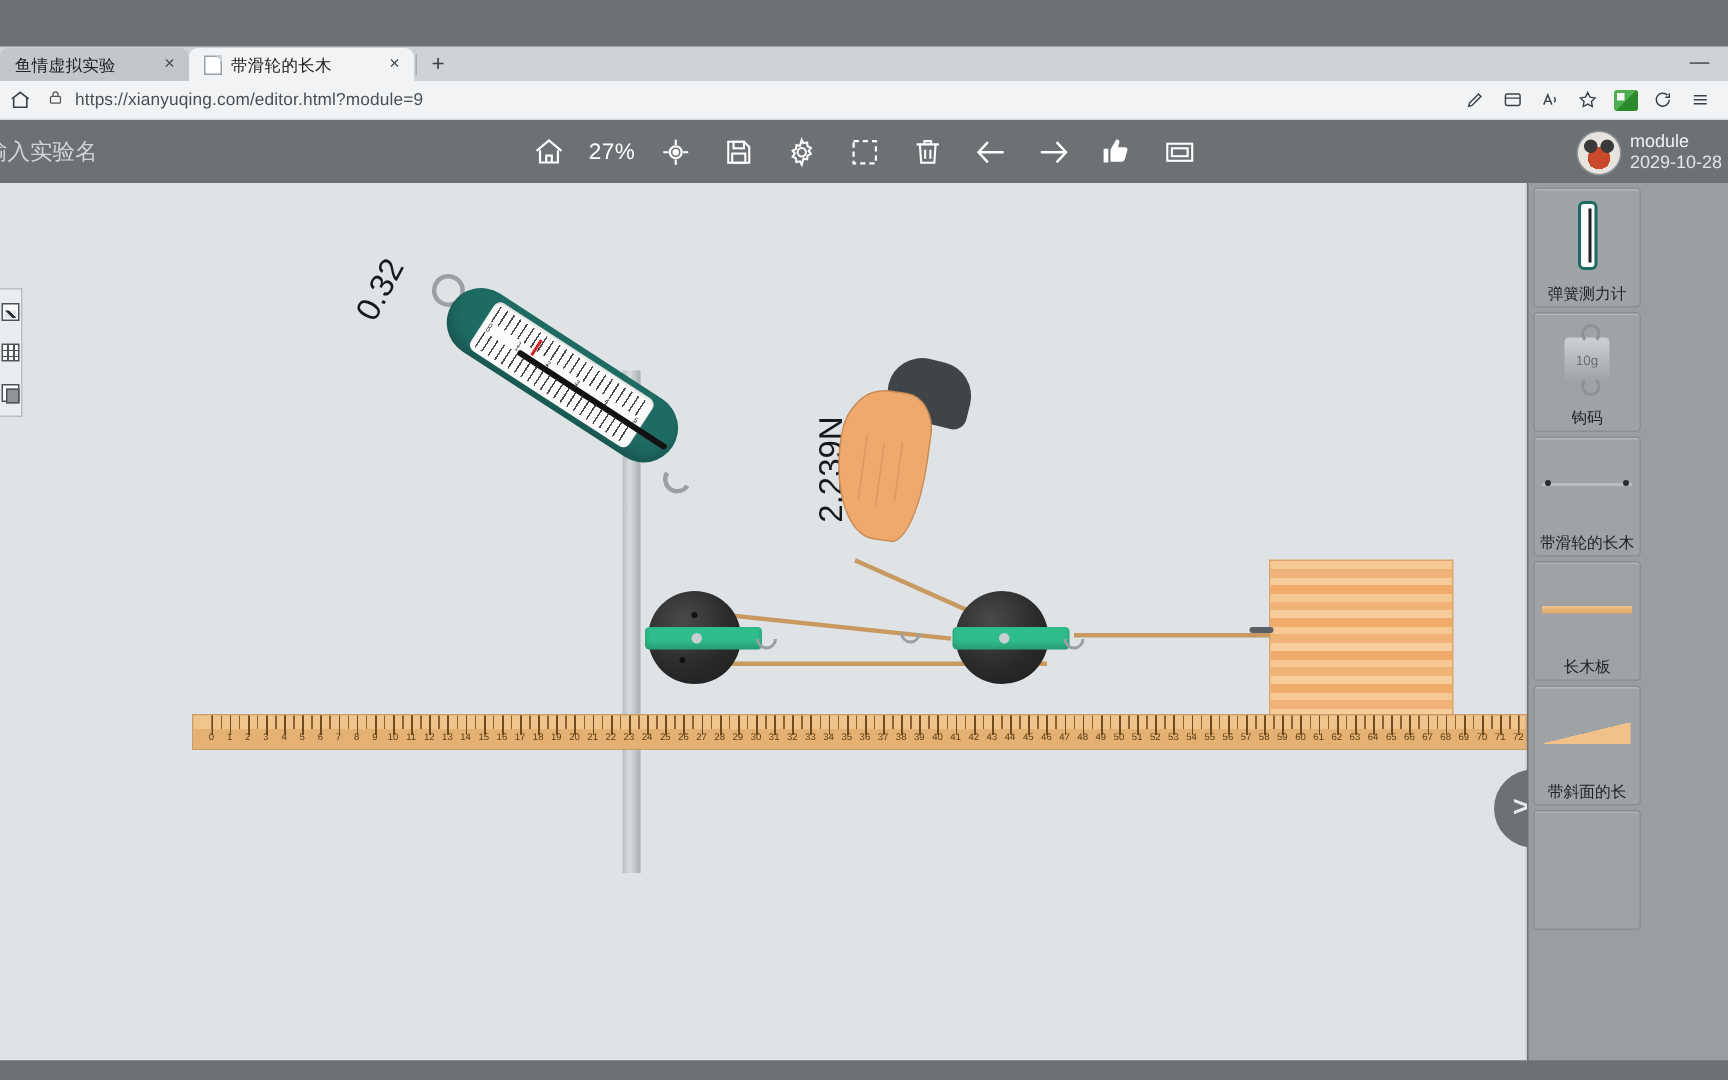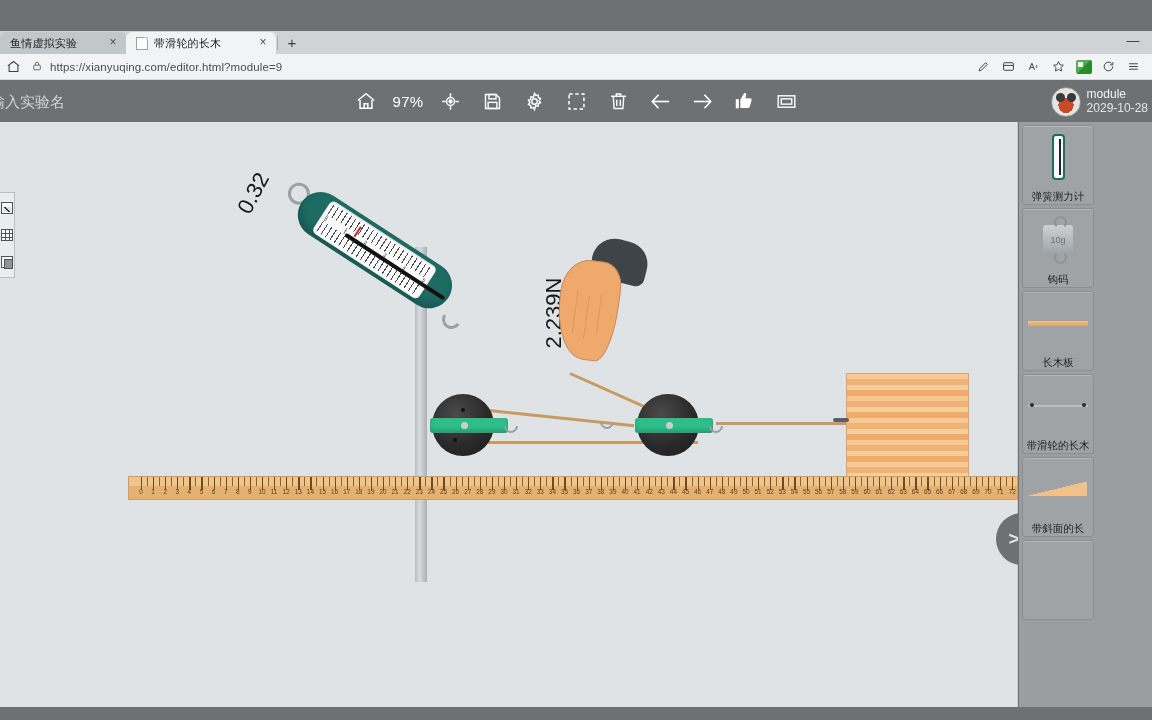--- a/index.html
+++ b/index.html
@@ -462,21 +462,21 @@
     <input class="exp-name-input" placeholder="输入实验名" style="">
 
     <div class="tool-center">
       <div class="tbtn">
         <svg width="22" height="22" viewBox="0 0 24 24" fill="none" stroke="currentColor" stroke-width="1.6">
           <path d="M3 11.5L12 4l9 7.5"></path>
             <path d="M5.5 11v9h13v-9"></path>
             <path d="M10 20v-5h4v5"></path>
         </svg>
       </div>
-      <div class="zoom-label">97%</div>
+      <div class="zoom-label">27%</div>
       <div class="tbtn">
         <svg width="21" height="21" viewBox="0 0 24 24" fill="none" stroke="currentColor" stroke-width="1.7">
           <circle cx="12" cy="12" r="4.5"></circle>
             <circle cx="12" cy="12" r="1.6" fill="currentColor"></circle>
           <path d="M12 2.5v4M12 17.5v4M2.5 12h4M17.5 12h4"></path>
         </svg>
       </div>
       <div class="tbtn">
         <svg width="21" height="21" viewBox="0 0 24 24" fill="none" stroke="currentColor" stroke-width="1.6">
           <path d="M4 4h12l4 4v12H4z"></path>
@@ -710,36 +710,36 @@
         <div class="plabel">弹簧测力计</div>
       </div>
       <div class="pitem">
         <div class="thumb">
           <div class="th-weight">10g</div>
         </div>
         <div class="plabel">钩码</div>
       </div>
       <div class="pitem">
         <div class="thumb">
-          <div class="th-board"></div>
-        </div>
-        <div class="plabel">长木板</div>
-      </div>
-      <div class="pitem">
-        <div class="thumb">
           <div class="th-boardpul">
             <span class="line"></span>
             <span class="d1"></span>
             <span class="d2"></span>
           </div>
         </div>
         <div class="plabel">带滑轮的长木</div>
       </div>
       <div class="pitem">
         <div class="thumb">
+          <div class="th-board"></div>
+        </div>
+        <div class="plabel">长木板</div>
+      </div>
+      <div class="pitem">
+        <div class="thumb">
           <div class="th-incline"></div>
         </div>
         <div class="plabel">带斜面的长</div>
       </div>
       <div class="pitem"></div>
     </div>
 
   <div class="bottom-strip"></div>
 
 </div>

